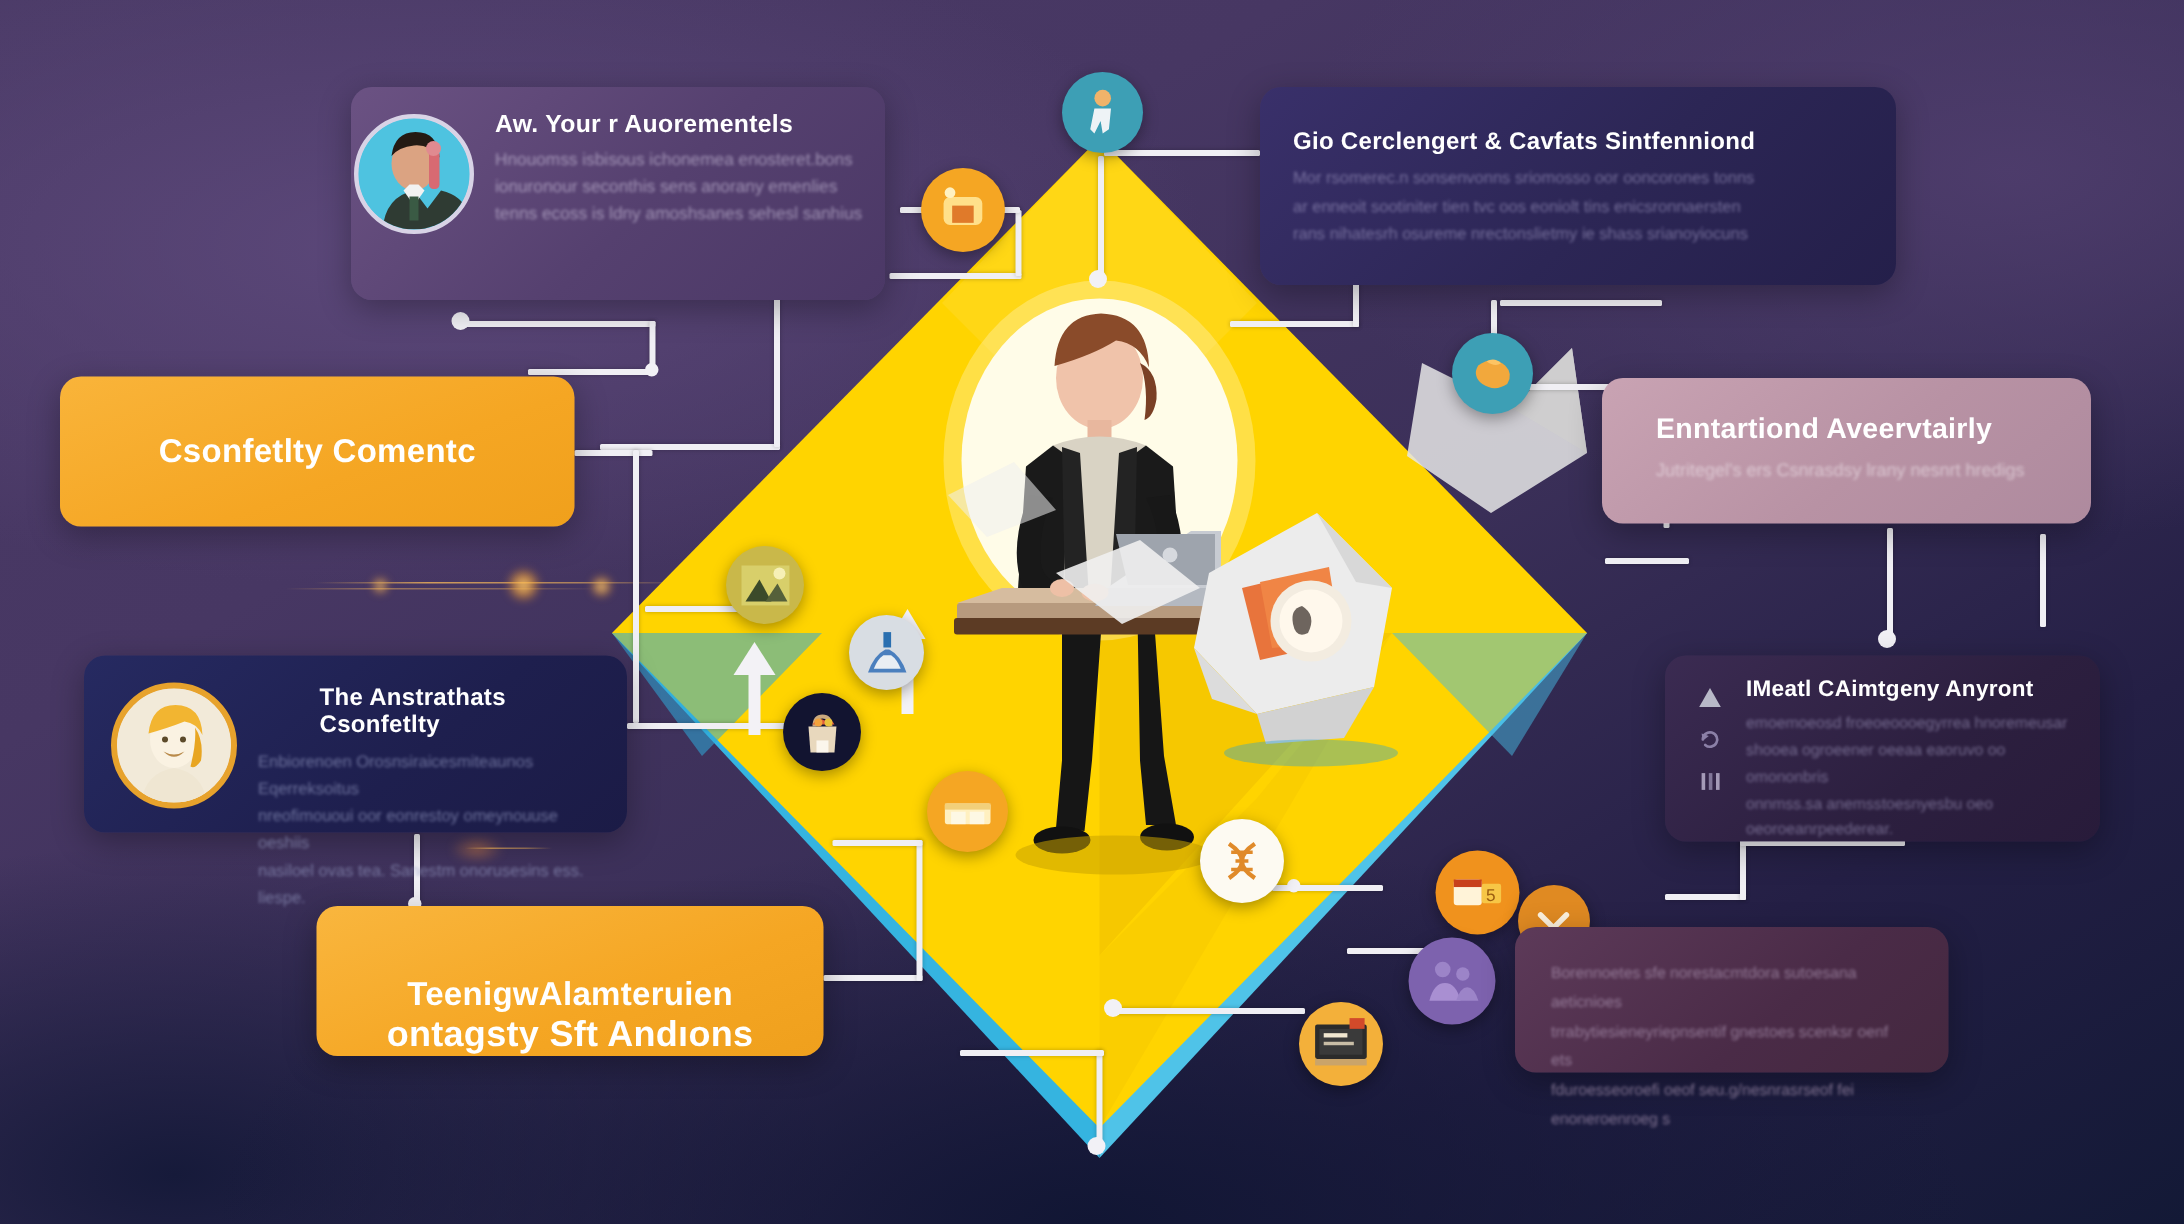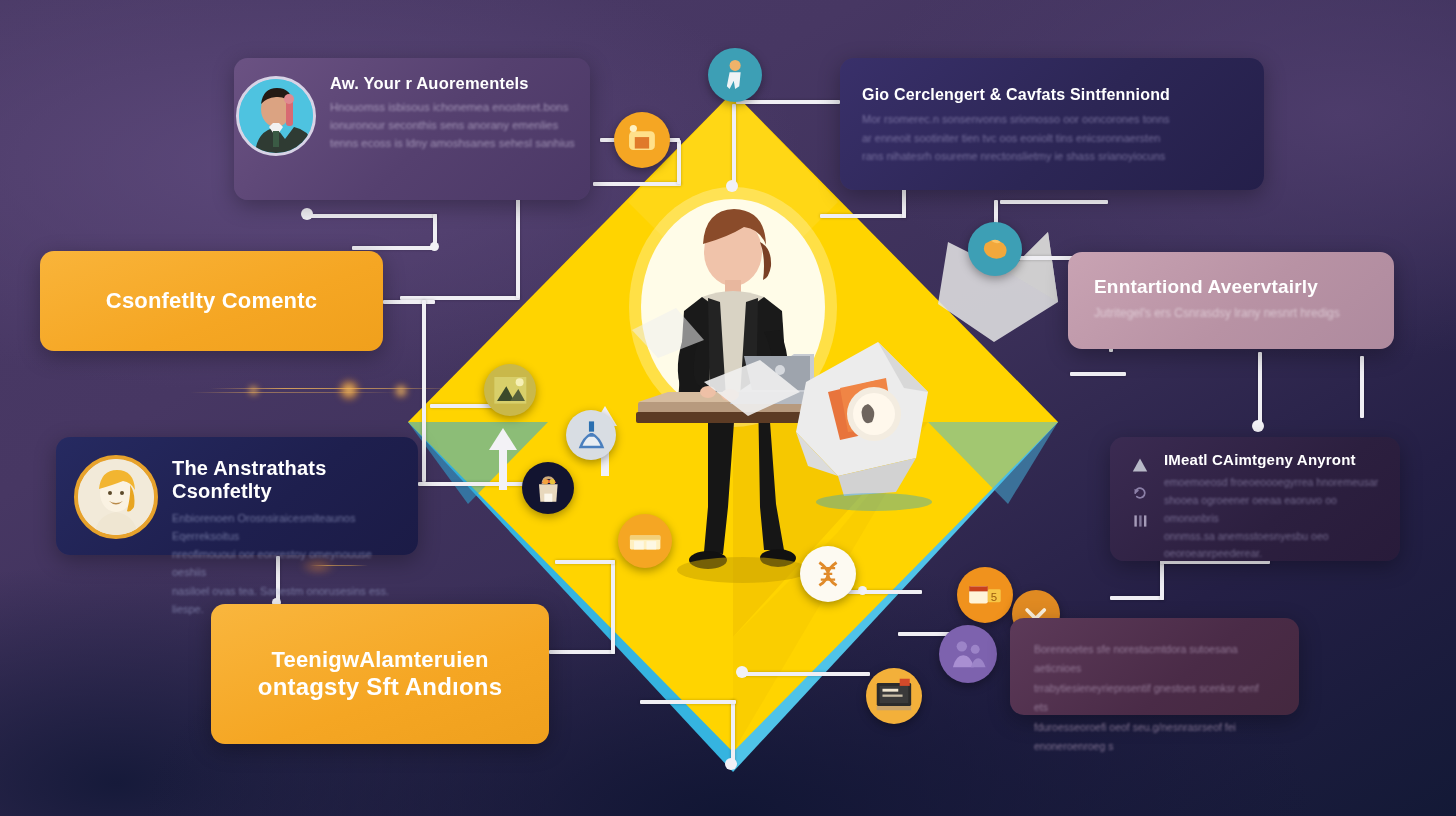--- a/index.html
+++ b/index.html
@@ -328,21 +328,21 @@
   </div>
 
   <div class="card" style="left:40px;top:251px;width:343px;height:100px;
               background:linear-gradient(160deg,#f9b43a 0%,#f5a623 60%,#f0a01c 100%);
               display:flex;align-items:center;justify-content:center;text-align:center;">
     <div>
       <div class="ttl" style="font-size:22px;font-weight:bold;">Csonfetlty Comentc</div>
     </div>
   </div>
 
-  <div class="card" style="left:1068px;top:252px;width:326px;height:97px;padding:24px 26px;
+  <div class="card" style="left:1068px;top:252px;width:326px;height:97px;padding:24px 36px;
               background:linear-gradient(140deg,#c9a3b3 0%,#b892a4 55%,#ae8a9e 100%);">
     <div class="ttl" style="font-size:19px;">Enntartiond Aveervtairly</div>
     <div class="bdy blurtxt" style="font-size:12px;color:#f0e6ec;">Jutritegel's ers Csnrasdsy lrany nesnrt hredigs</div>
   </div>
 
   <div class="card" style="left:56px;top:437px;width:362px;height:118px;padding:14px 18px;
               background:linear-gradient(140deg,#262a61 0%,#1e1f4e 60%,#1b1b46 100%);">
     <div class="row">
       <div class="avatar" style="width:76px;height:76px;border:4px solid #e7a22c;background:#f0e8d8;margin-top:4px;">
         <svg viewBox="0 0 76 76" style="width:100%;height:100%;">
@@ -350,21 +350,21 @@
           <ellipse cx="38" cy="34" rx="16" ry="19" fill="#faf2e2"></ellipse>
           <path d="M21 30 q2-19 18-19 q17 0 18 20 q-4-8-12-9 q-10 4-24 8z" fill="#f2b531"></path>
           <path d="M52 26 q6 9 4 22 q-4 6-7 4 q4-16 3-26z" fill="#e8a521"></path>
           <circle cx="32" cy="34" r="2" fill="#5c4a2a"></circle>
           <circle cx="44" cy="34" r="2" fill="#5c4a2a"></circle>
           <path d="M31 42 q7 7 14 0 q-7 4-14 0z" fill="#b98a4a"></path>
           <path d="M16 76 q3-20 22-23 q19 3 22 23z" fill="#efe6d2"></path>
         </svg>
       </div>
       <div style="flex:1;min-width:0;padding-top:6px;">
-        <div class="ttl" style="font-size:20px;">The Anstrathats Csonfetlty</div>
+        <div class="ttl" style="font-size:16px;margin-left:41px;">The Anstrathats Csonfetlty</div>
         <div class="bdy blurtxt" style="font-size:11px;color:#9aa0c8;line-height:1.65;">
           <span>Enbiorenoen Orosnsiraicesmiteaunos Eqerreksoitus</span><br>
           <span>nreofimououi oor eonrestoy omeynouuse oeshiis</span><br>
           <span>nasiloel ovas tea. Sanestm onorusesins ess. liespe.</span>
         </div>
       </div>
     </div>
   </div>
 
   <div class="card" style="left:1110px;top:437px;width:290px;height:124px;padding:14px 16px;
@@ -388,23 +388,23 @@
         <div class="ttl" style="font-size:15px;">IMeatl CAimtgeny  Anyront</div>
         <div class="bdy blurtxt" style="font-size:10.5px;color:#9d95bb;line-height:1.7;">
           <span>emoemoeosd froeoeoooegyrrea hnoremeusar</span><br>
           <span>shooea ogroeener oeeaa eaoruvo oo omononbris</span><br>
           <span>onnmss.sa anemsstoesnyesbu oeo oeoroeanrpeederear.</span>
         </div>
       </div>
     </div>
   </div>
 
-  <div class="card" style="left:211px;top:604px;width:338px;height:140px;
+  <div class="card" style="left:211px;top:604px;width:338px;height:100px;
               background:linear-gradient(160deg,#f9b63e 0%,#f5a623 60%,#efa01d 100%);
-              display:flex;align-items:center;justify-content:center;text-align:center;">
+              display:flex;align-items:flex-end;justify-content:center;text-align:center;">
     <div>
       <div class="ttl" style="font-size:22px;font-weight:bold;">TeenigwAlamteruien</div>
       <div class="ttl" style="font-size:24px;font-weight:bold;">ontagsty Sft Andıons</div>
     </div>
   </div>
 
   <div class="card" style="left:1010px;top:618px;width:289px;height:97px;padding:22px 24px;
               background:linear-gradient(140deg,#5d3a59 0%,#4a2b47 60%,#44283f 100%);">
     <div class="bdy blurtxt" style="font-size:10.5px;color:#b9a3c0;line-height:1.85;margin-top:0;">
       <span>Borennoetes sfe norestacmtdora sutoesana aeticnioes</span><br>

